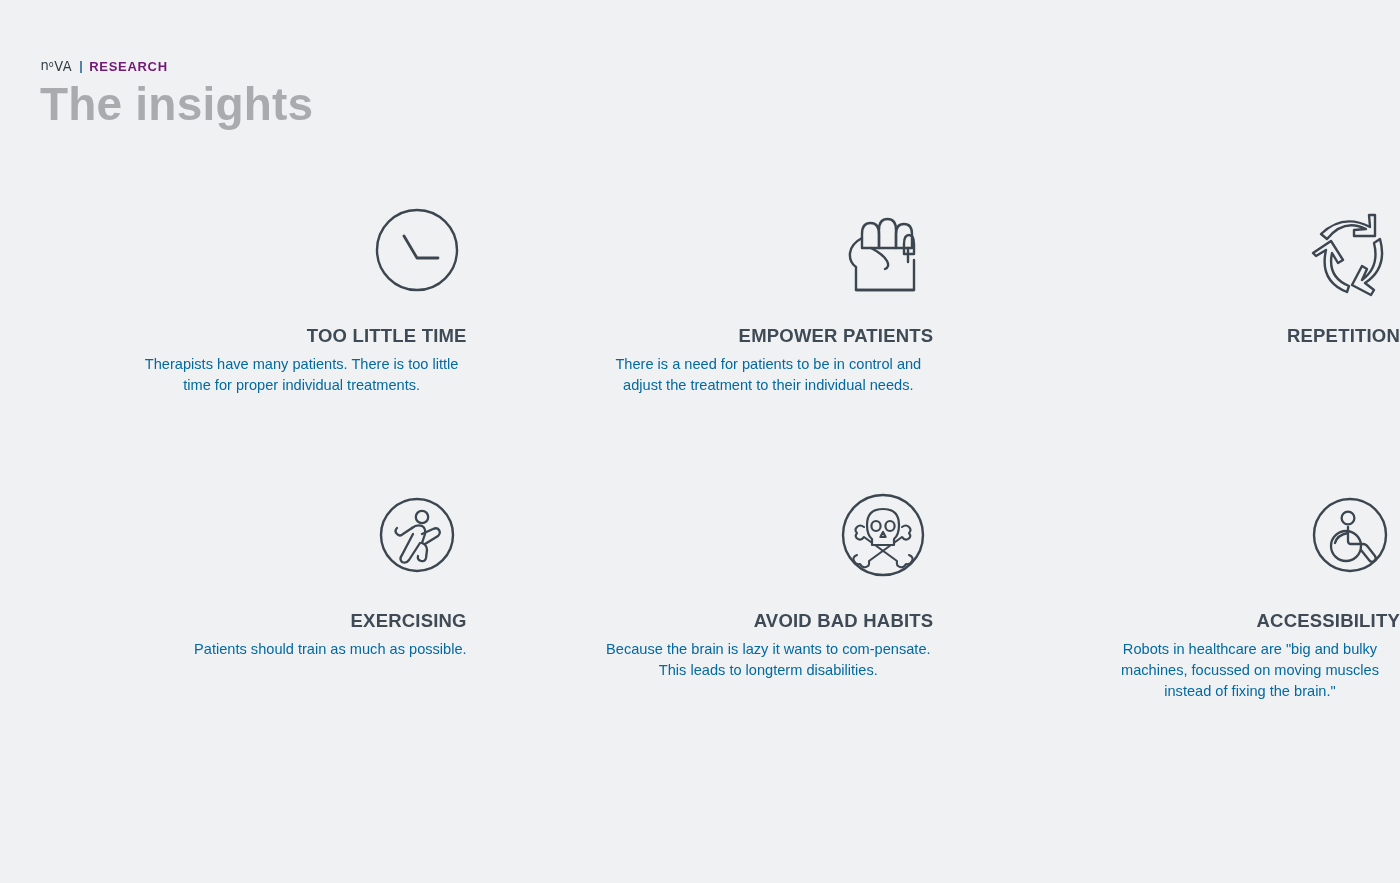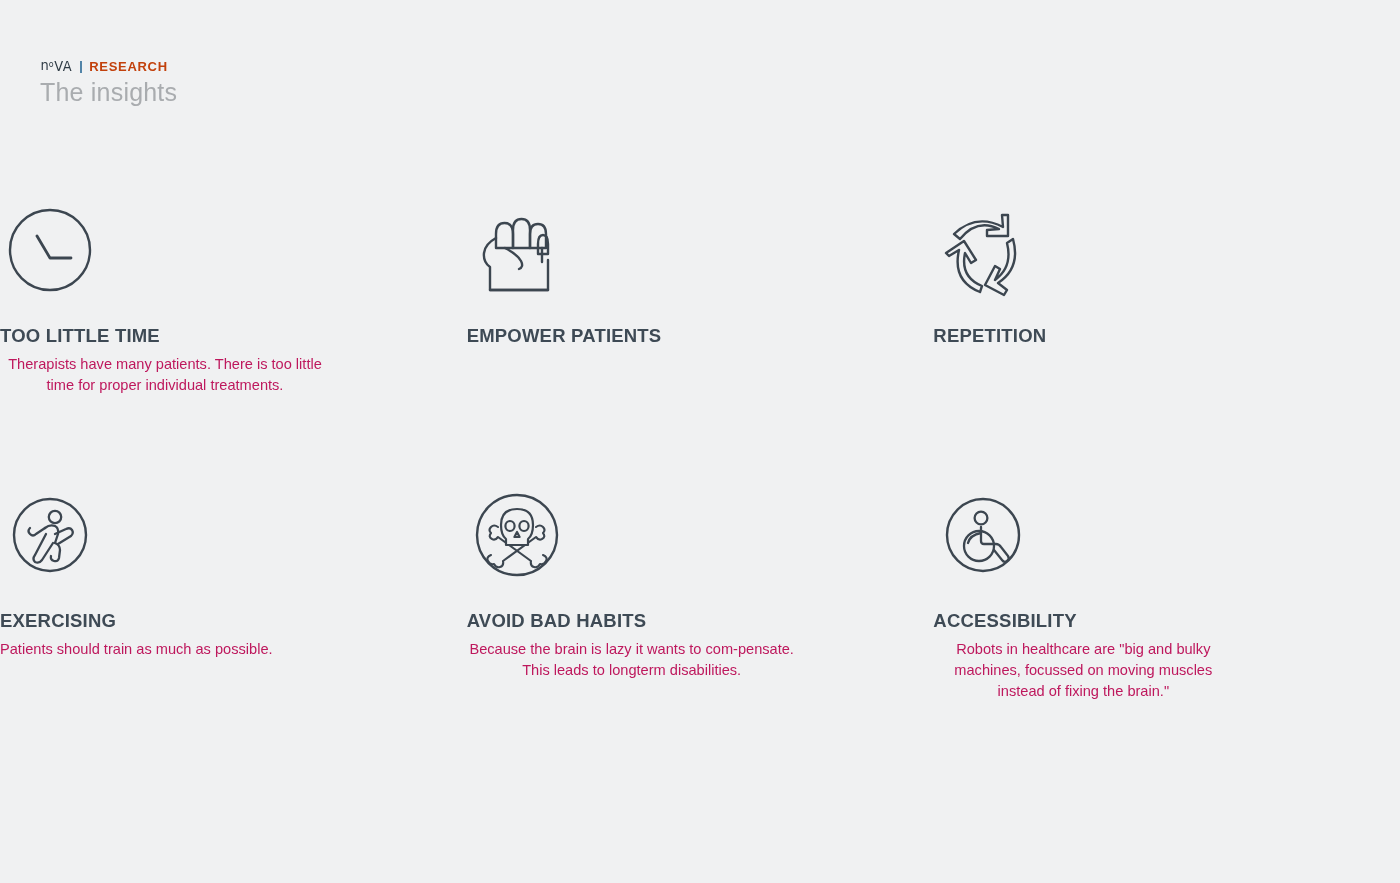--- a/index.html
+++ b/index.html
@@ -43,48 +43,48 @@
   }
   .logo-mark .u-n { display:inline-block; transform: rotate(180deg); }
   .logo-mark .sup-o { font-size: 8px; vertical-align: 4px; }
   .eyebrow-sep {
     color: #2d6a96;
     margin: 0 6px 0 7px;
     font-size: 12.5px;
     font-weight: 600;
   }
   .eyebrow-word {
-    color: #c2410c;
+    color: #701a75;
     font-size: 13px;
     font-weight: 700;
     letter-spacing: 0.7px;
   }
   .page-title {
     margin-top: 3px;
-    font-size: 25px;
-    font-weight: 400;
+    font-size: 46px;
+    font-weight: 700;
     color: #a9acaf;
     letter-spacing: 0.2px;
     line-height: 1.2;
   }
 
   
   .grid {
     position: absolute;
     left: 0;
     top: 170px;
     width: 1400px;
     display: grid;
     grid-template-columns: repeat(3, 1fr);
     grid-template-rows: 285px 285px;
   }
   .card {
     display: flex;
     flex-direction: column;
-    align-items: flex-start;
+    align-items: flex-end;
     padding-top: 30px;
   }
   .card-icon {
     width: 100px;
     height: 100px;
     display: flex;
     align-items: center;
     justify-content: center;
   }
   .card-icon svg { display: block; overflow: visible; }
@@ -94,21 +94,21 @@
     font-weight: 700;
     color: #3e4a55;
     letter-spacing: 0.2px;
     text-align: center;
     font-stretch: condensed;
   }
   .card-body {
     margin-top: 7px;
     font-size: 14.6px;
     line-height: 21px;
-    color: #be185d;
+    color: #0369a1;
     text-align: center;
     max-width: 330px;
     font-weight: 400;
   }
   .card--narrow .card-body { max-width: 300px; }
 </style>
 </head>
 <body>
 
 <div class="header">
@@ -144,20 +144,21 @@
 
         <path d="M18 34 q-11 6 -12 15 q-1 9 6 14 v23 h58 V56"></path>
         <path d="M64 44 v14"></path>
 
         <path d="M27 44 q12 6 16 13 q3 6 -2 8"></path>
 
         <path d="M12 86 h58"></path>
       </svg>
     </div>
     <div class="card-title">EMPOWER PATIENTS</div>
+    <div class="card-body">There is a need for patients to be in control and adjust the treatment to their individual needs.</div>
   </div>
 
   <div class="card">
     <div class="card-icon">
       <svg width="92" height="92" viewBox="0 0 92 92" fill="none" stroke="#3c4650" stroke-width="2.4" stroke-linecap="round" stroke-linejoin="round">
 
         <path d="M17 30 q22 -21 49 -7 l-1 -12 h6 v21 h-21 v-6 l12 -1 q-22 -11 -39 10 z"></path>
 
         <path d="M76 35 q8 29 -15 44 l9 7 -3 5 l-19 -10 l10 -19 l5 3 l-5 11 q18 -13 12 -37 z"></path>
 

